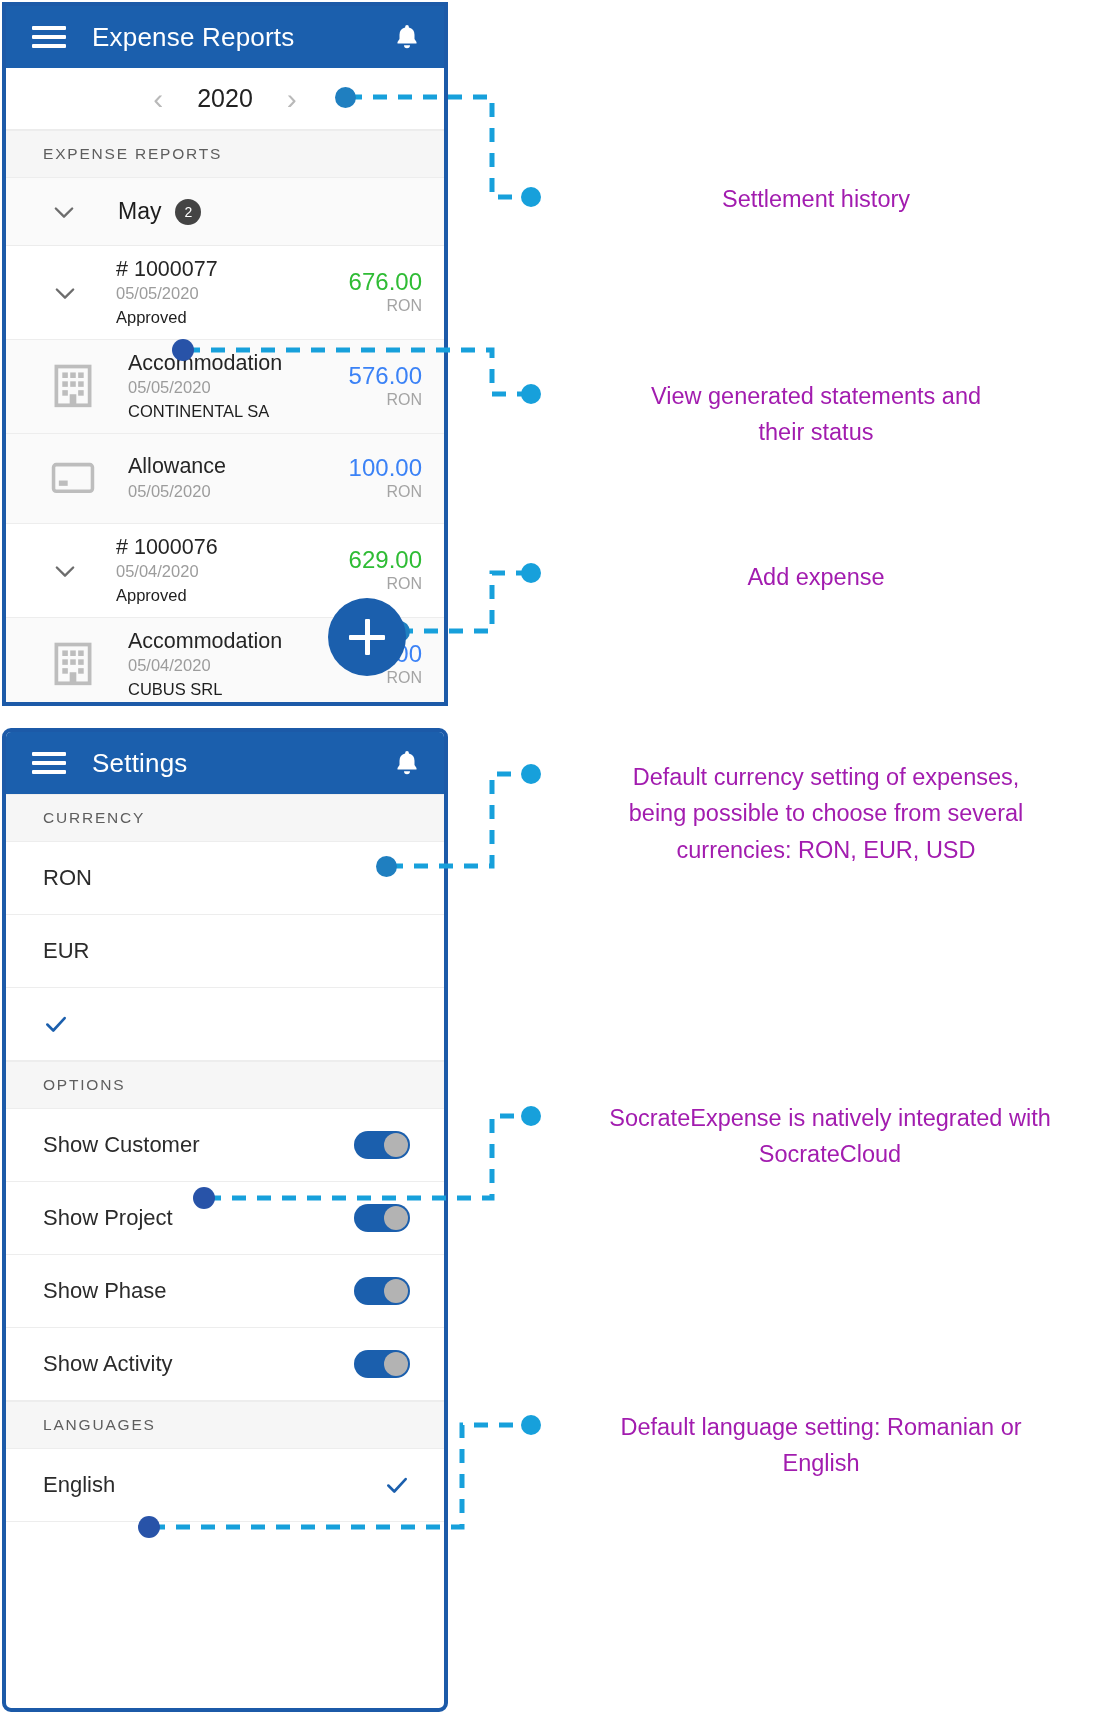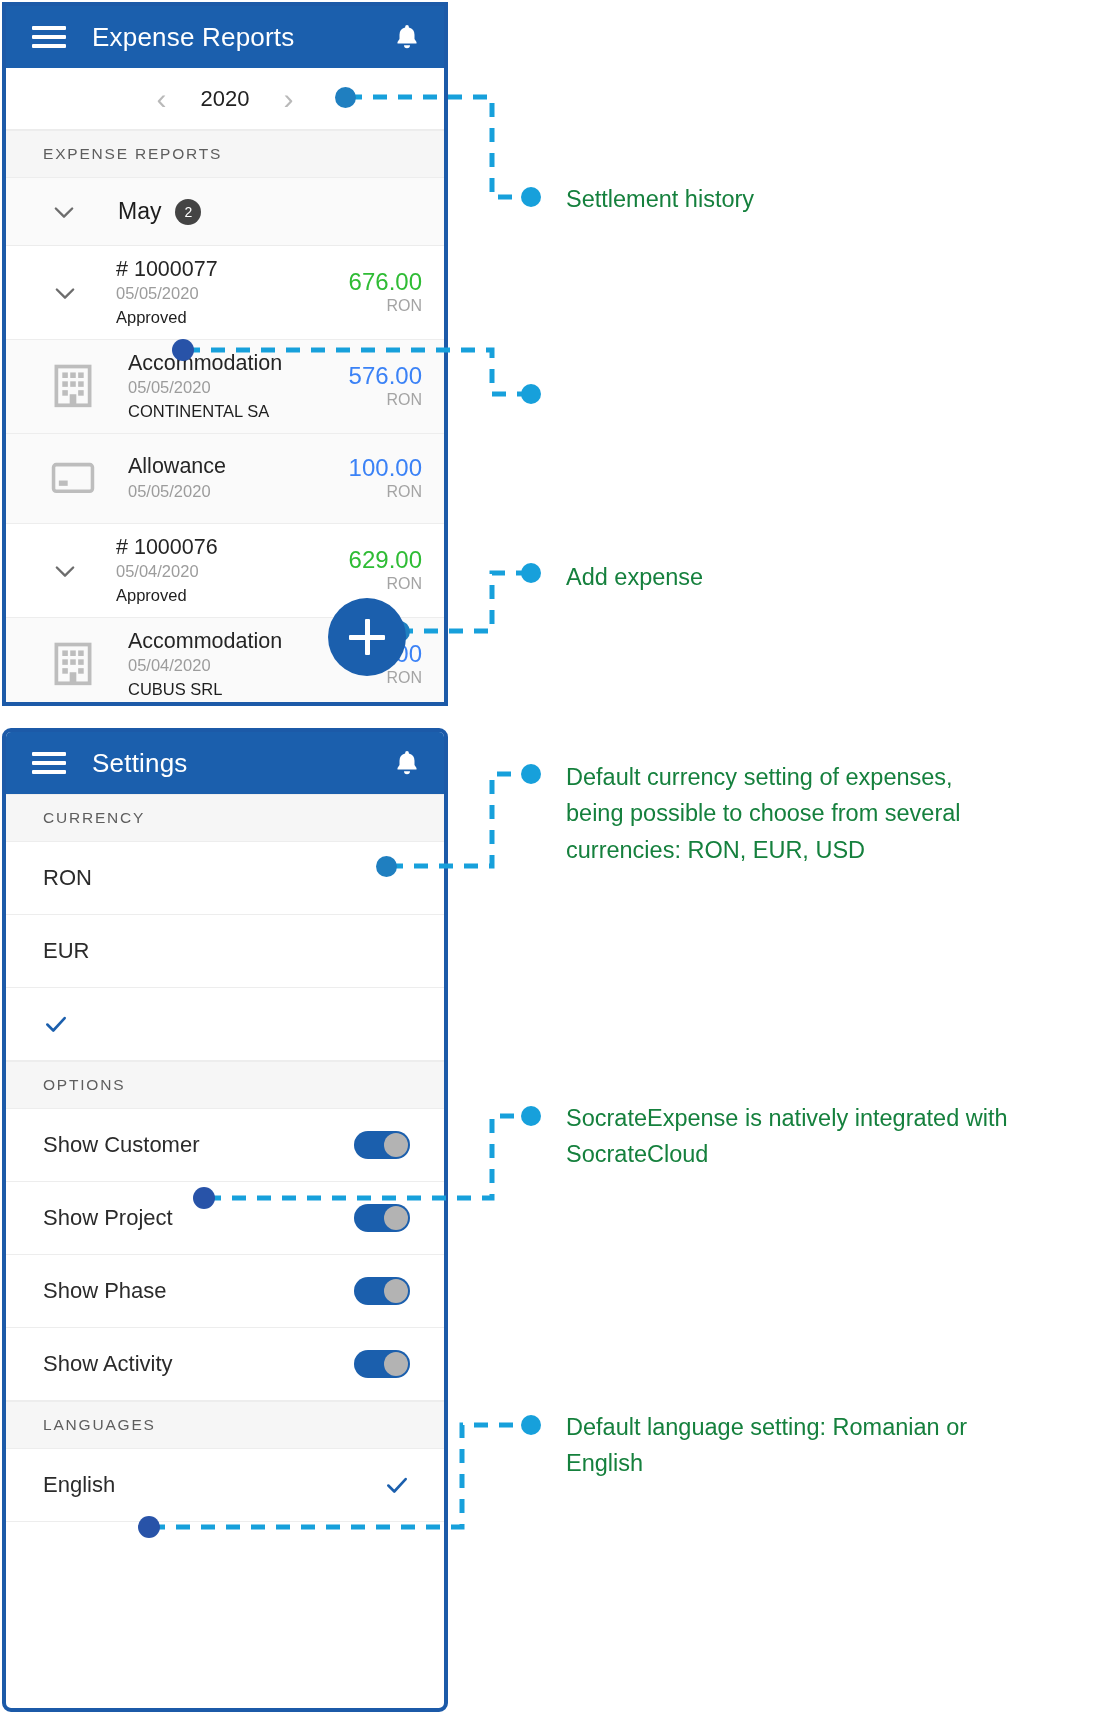--- a/index.html
+++ b/index.html
@@ -46,21 +46,21 @@
   .bell { width: 30px; height: 32px; flex: 0 0 auto; cursor: pointer; }
 
   
   .year-bar {
     height: 62px; background: #ffffff;
     display: flex; align-items: center; justify-content: center;
     gap: 34px;
     border-bottom: 1px solid #ececec;
   }
   .chev-btn { color: #b9b9b9; font-size: 30px; line-height: 1; cursor: pointer; font-weight: 300; }
-  .year-label { font-size: 22px; color: #222; }
+  .year-label { font-size: 25px; color: #222; }
 
   
   .sec-head {
     background: #f6f6f6; height: 48px;
     display: flex; align-items: center;
     padding-left: 37px;
     border-top: 1px solid #ededed;
     border-bottom: 1px solid #ededed;
     font-size: 15.5px; color: #5e5e5e; letter-spacing: 1.8px;
   }
@@ -133,23 +133,24 @@
     position: relative; cursor: pointer; flex: 0 0 auto;
   }
   .toggle .knob {
     position: absolute; top: 2px; right: 2px;
     width: 24px; height: 24px; border-radius: 50%; background: #b3b3b3;
   }
 
   
   .ann {
     position: absolute;
-    font-size: 23.5px; color: #15803d;
+    font-size: 23.5px; color: #a21caf;
     line-height: 1.55;
     font-family: "Liberation Sans", sans-serif;
+    text-align: center;
   }
   .dot {
     position: absolute; width: 20px; height: 20px;
     border-radius: 50%; background: #17a0db;
   }
   .dot.navy { background: #2853a8; width: 22px; height: 22px; }
   svg.leader { position: absolute; overflow: visible; pointer-events: none; }
   .dash { stroke: #17a0db; stroke-width: 5; fill: none; stroke-dasharray: 14 11; }
 </style>
 </head>
@@ -383,20 +384,24 @@
 <div class="dot" style="left:521px;top:384px;"></div>
 <div class="dot" style="left:521px;top:563px;"></div>
 <div class="dot" style="left:521px;top:764px;"></div>
 <div class="dot" style="left:521px;top:1106px;"></div>
 <div class="dot" style="left:521px;top:1415px;"></div>
 
 <div class="ann" style="left:566px;top:181px;width:500px">
   <div>Settlement history</div>
 </div>
 
+<div class="ann" style="left:566px;top:378px;width:500px">
+  <div>View generated statements and</div>
+  <div>their status</div>
+</div>
 
 <div class="ann" style="left:566px;top:559px;width:500px">
   <div>Add expense</div>
 </div>
 
 <div class="ann" style="left:566px;top:759px;width:520px">
   <div>Default currency setting of expenses,</div>
   <div>being possible to choose from several</div>
   <div>currencies: RON, EUR, USD</div>
 </div>

